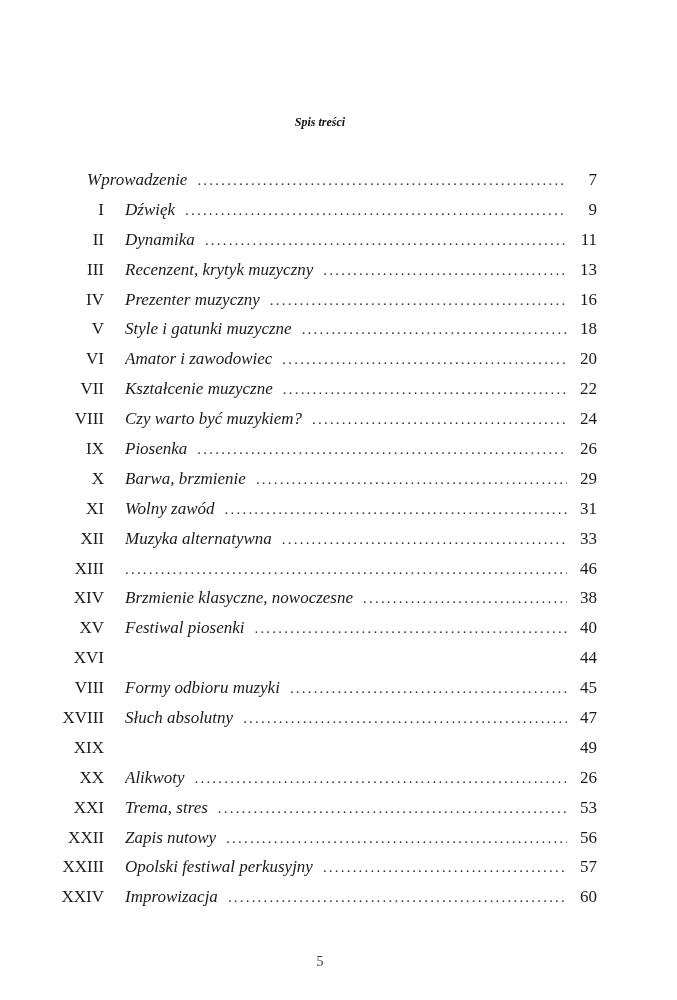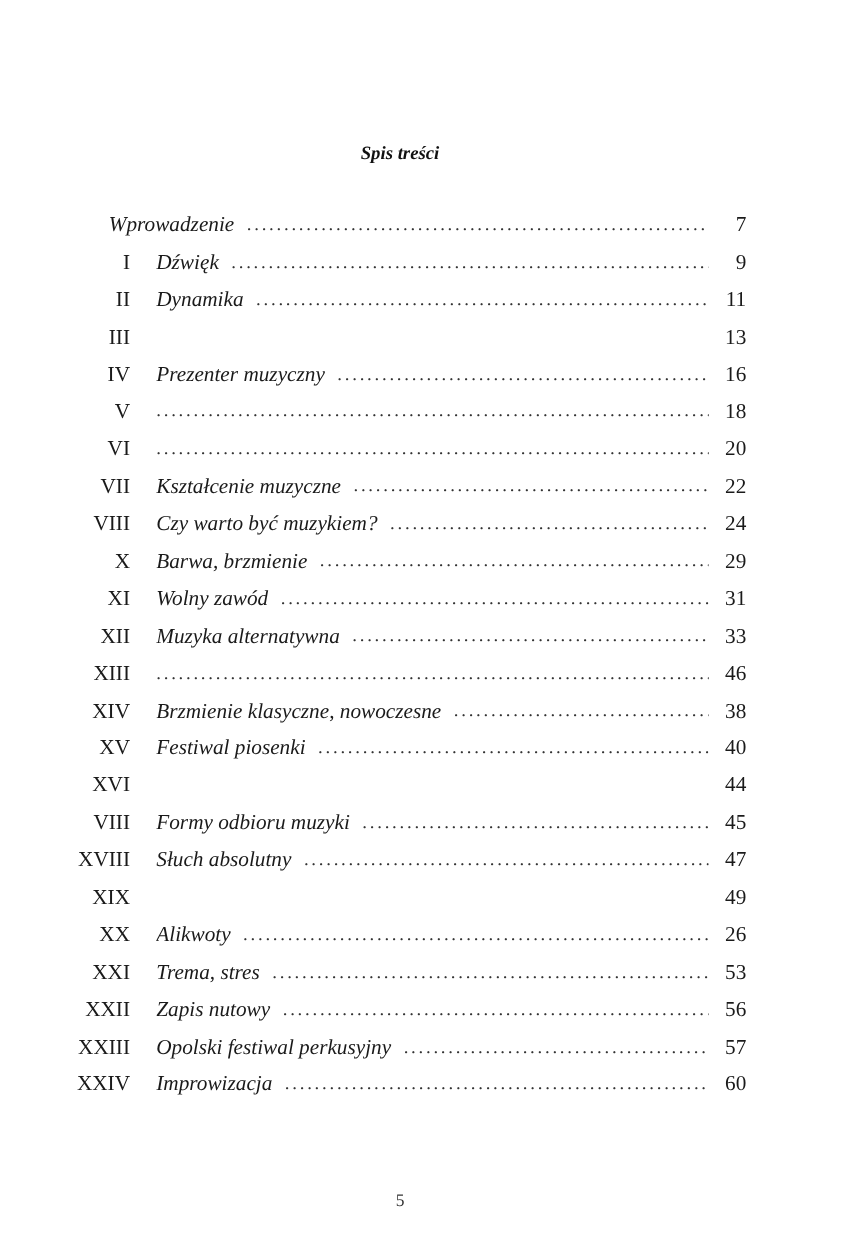--- a/index.html
+++ b/index.html
@@ -14,21 +14,21 @@
     overflow: hidden;
     font-family: "Liberation Serif", "DejaVu Serif", serif;
     color: #1a1a1a;
   }
   .page-title {
     position: absolute;
     top: 115px;
     left: 0;
     width: 640px;
     text-align: center;
-    font-size: 15px;
+    font-size: 12px;
     font-weight: bold;
     font-style: italic;
     color: #111;
   }
   .toc {
     position: absolute;
     top: 168px;
     left: 0;
     width: 677px;
   }
@@ -117,43 +117,49 @@
     <span class="toc-num">II</span>
     <div class="toc-entry">
       <span class="toc-title">Dynamika</span>
       <span class="toc-dots"></span>
     </div>
     <span class="toc-page">11</span>
   </div>
 
   <div class="toc-row">
     <span class="toc-num">III</span>
+    <div class="toc-entry">
+      <span class="toc-title">Recenzent, krytyk muzyczny</span>
+      <span class="toc-dots"></span>
+    </div>
     <span class="toc-page">13</span>
   </div>
 
   <div class="toc-row">
     <span class="toc-num">IV</span>
     <div class="toc-entry">
       <span class="toc-title">Prezenter muzyczny</span>
       <span class="toc-dots"></span>
     </div>
     <span class="toc-page">16</span>
   </div>
 
   <div class="toc-row">
     <span class="toc-num">V</span>
     <div class="toc-entry">
+      <span class="toc-title">Style i gatunki muzyczne</span>
       <span class="toc-dots"></span>
     </div>
     <span class="toc-page">18</span>
   </div>
 
   <div class="toc-row">
     <span class="toc-num">VI</span>
     <div class="toc-entry">
+      <span class="toc-title">Amator i zawodowiec</span>
       <span class="toc-dots"></span>
     </div>
     <span class="toc-page">20</span>
   </div>
 
   <div class="toc-row">
     <span class="toc-num">VII</span>
     <div class="toc-entry">
       <span class="toc-title">Kształcenie muzyczne</span>
       <span class="toc-dots"></span>
@@ -163,20 +169,28 @@
 
   <div class="toc-row">
     <span class="toc-num">VIII</span>
     <div class="toc-entry">
       <span class="toc-title">Czy warto być muzykiem?</span>
       <span class="toc-dots"></span>
     </div>
     <span class="toc-page">24</span>
   </div>
 
+  <div class="toc-row">
+    <span class="toc-num">IX</span>
+    <div class="toc-entry">
+      <span class="toc-title">Piosenka</span>
+      <span class="toc-dots"></span>
+    </div>
+    <span class="toc-page">26</span>
+  </div>
 
   <div class="toc-row">
     <span class="toc-num">X</span>
     <div class="toc-entry">
       <span class="toc-title">Barwa, brzmienie</span>
       <span class="toc-dots"></span>
     </div>
     <span class="toc-page">29</span>
   </div>
 

